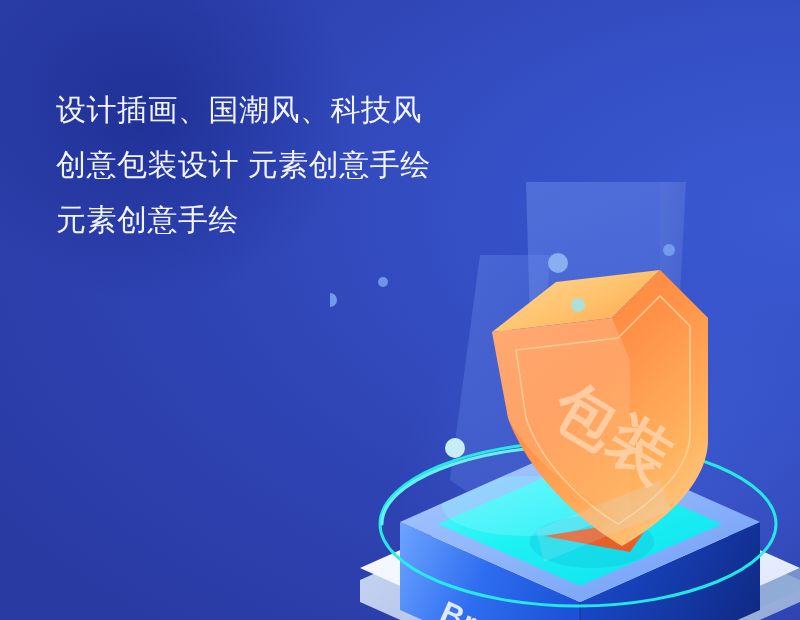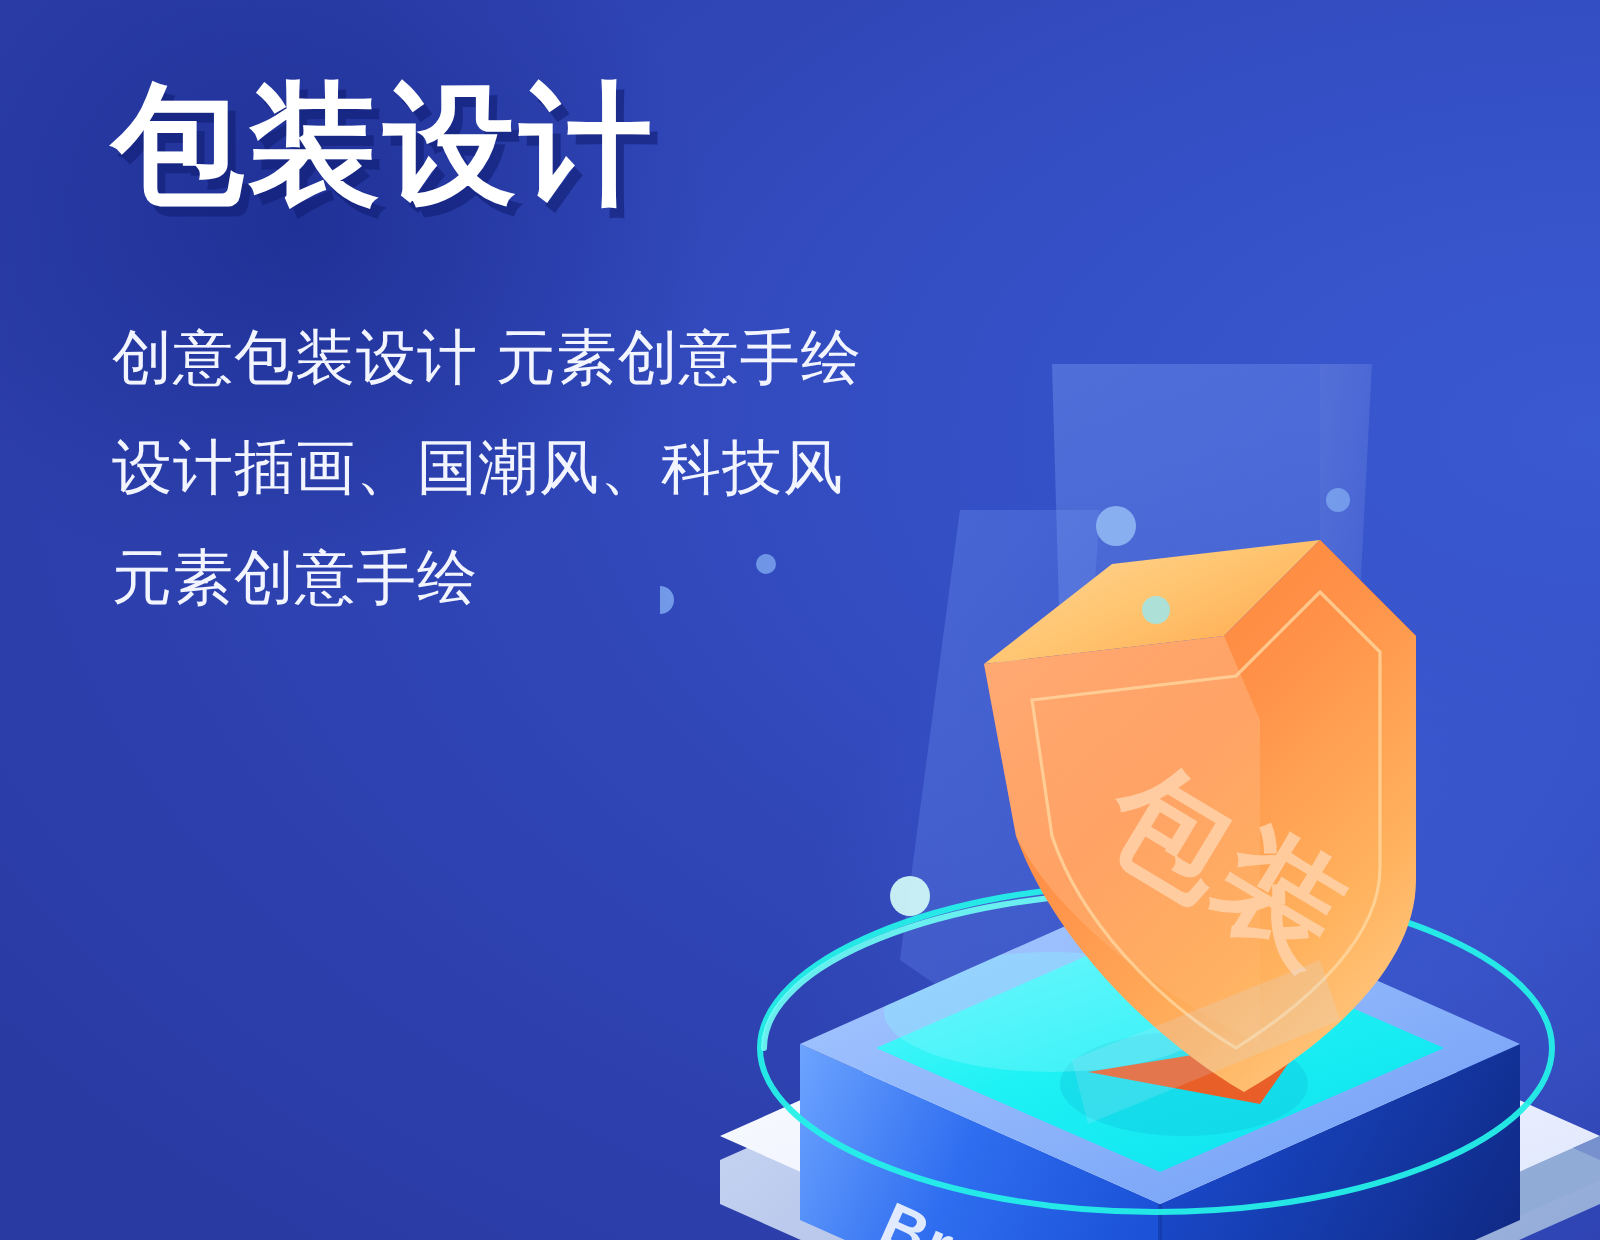--- a/index.html
+++ b/index.html
@@ -74,24 +74,23 @@
 </style>
 </head>
 <body>
 
 <div id="stage">
 
   <div class="wash-a"></div>
   <div class="wash-b"></div>
 
   <div class="copy">
-    <h1 class="headline">包装设计</h1>
     <div class="subcopy">
+      <div>设计插画、国潮风、科技风</div>
       <div>创意包装设计 元素创意手绘</div>
-      <div>设计插画、国潮风、科技风</div>
       <div>元素创意手绘</div>
     </div>
   </div>
 
   <div class="illo">
     <svg width="500" height="480" viewBox="0 0 500 480" xmlns="http://www.w3.org/2000/svg">
       <defs>
         <linearGradient id="beamA" x1="0" y1="0" x2="0.3" y2="1">
           <stop offset="0" stop-color="#8fb4ff" stop-opacity="0.30"></stop>
           <stop offset="1" stop-color="#8fb4ff" stop-opacity="0.10"></stop>

